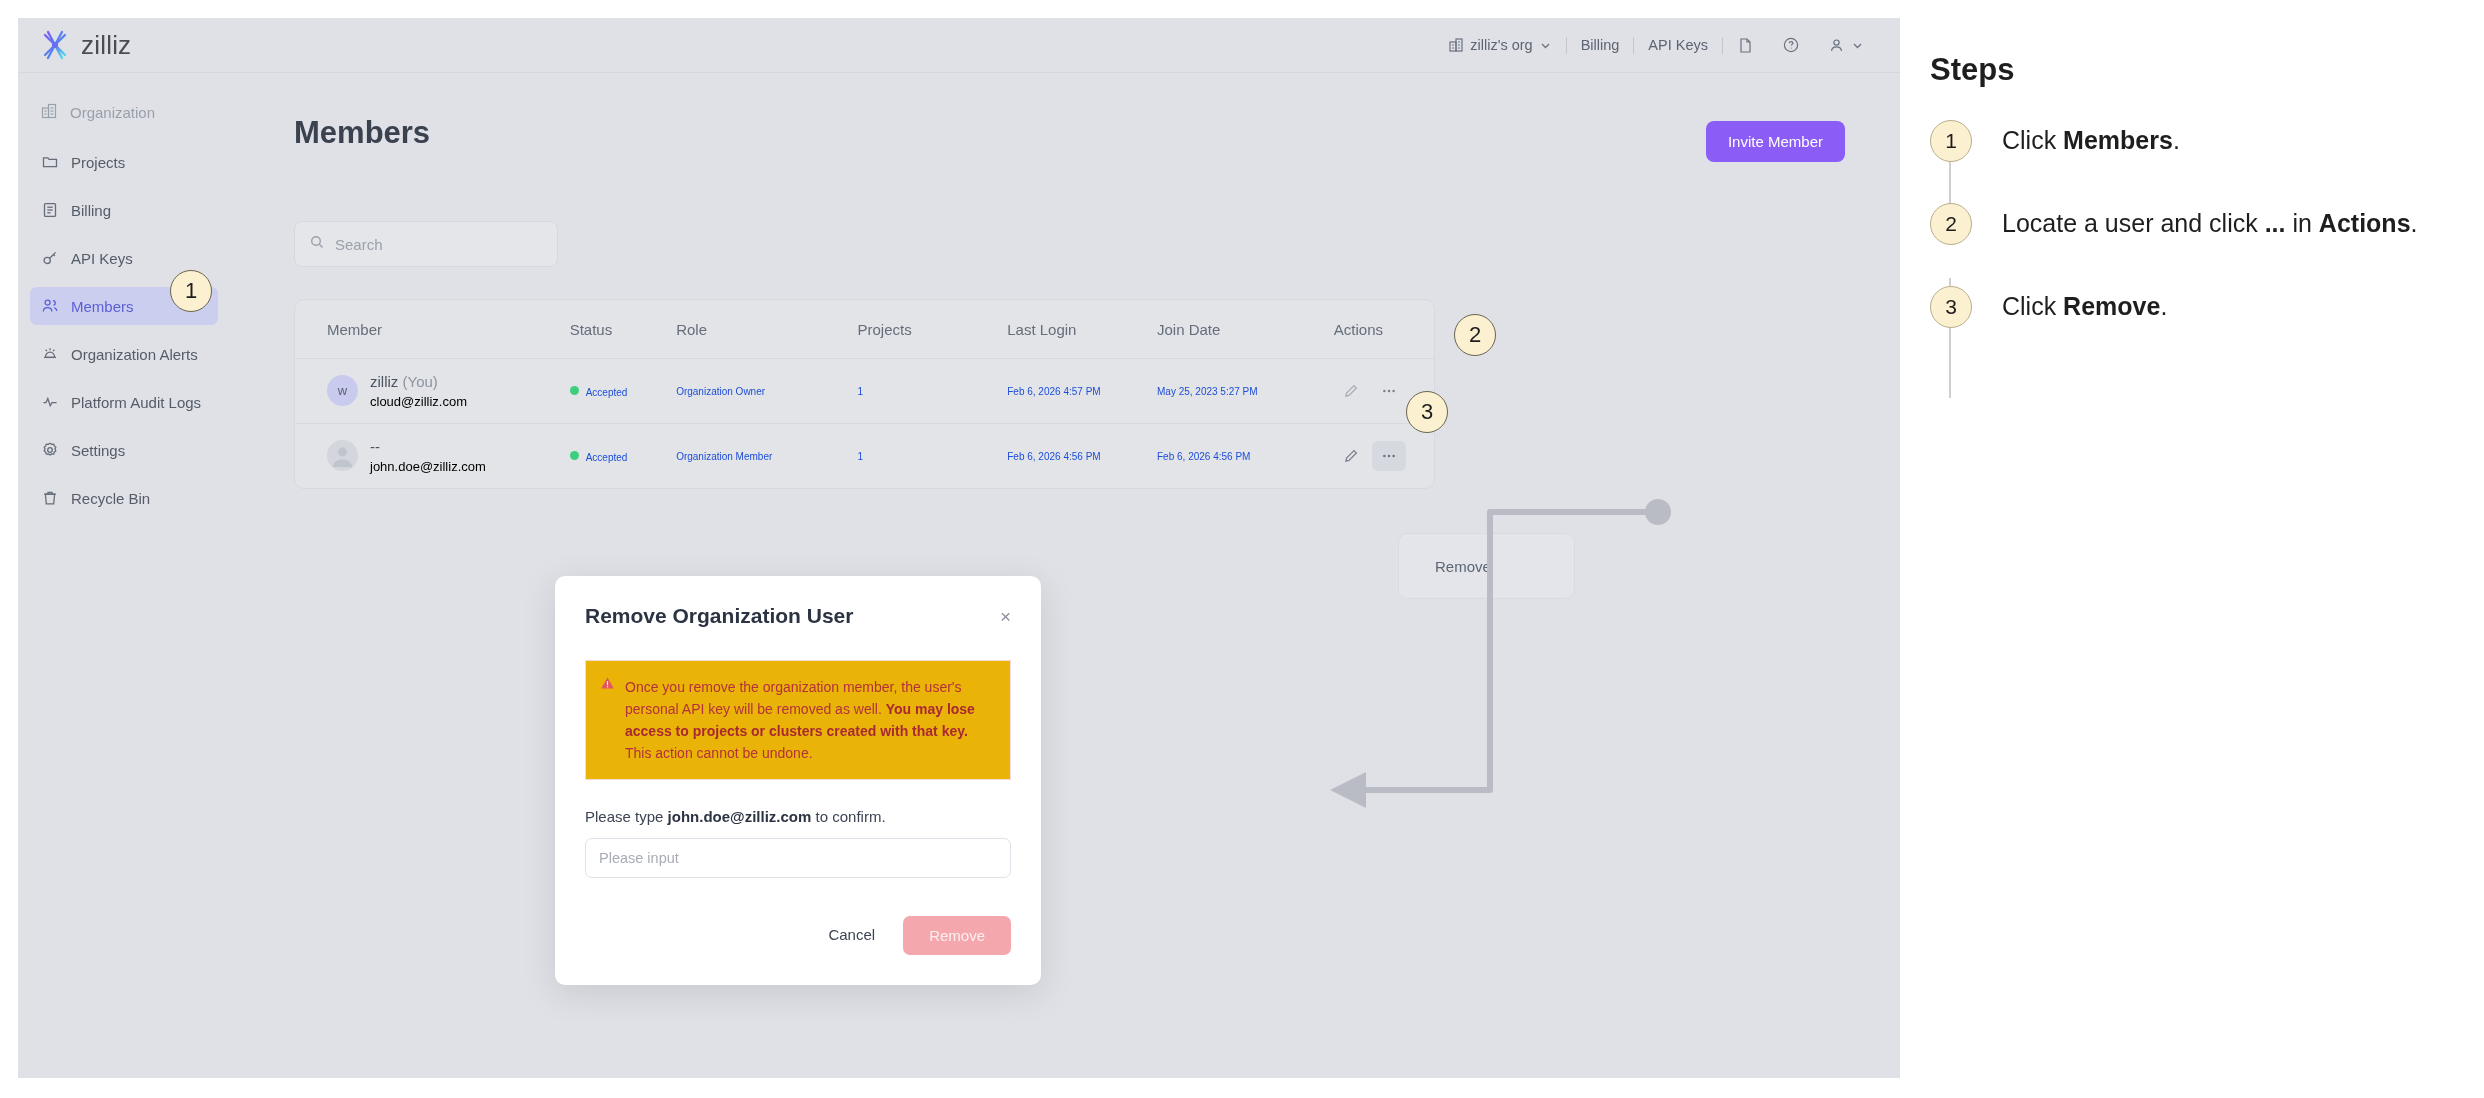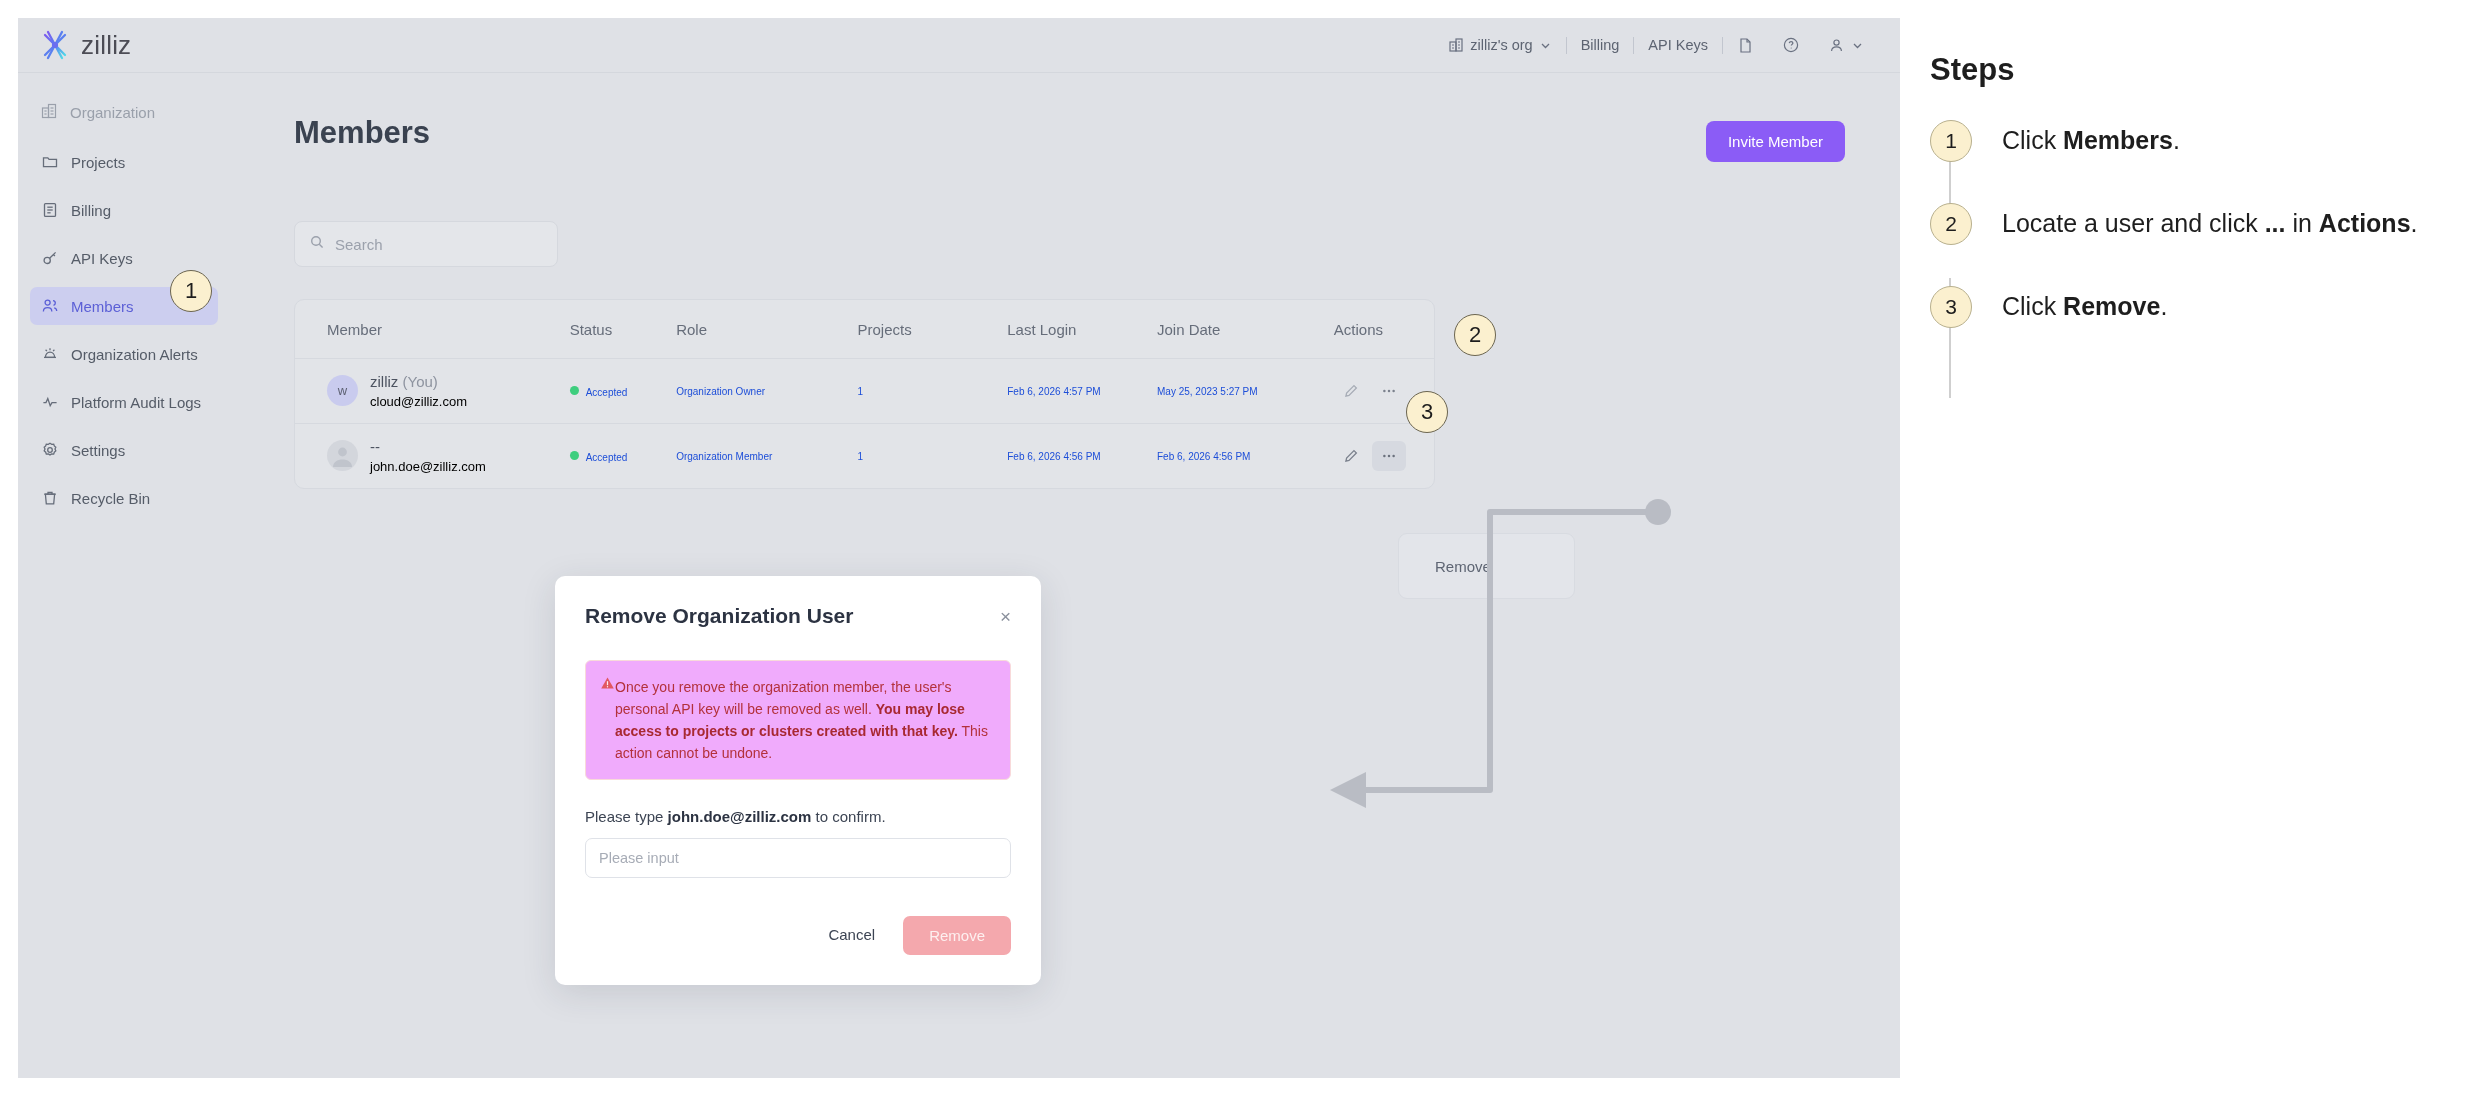--- a/index.html
+++ b/index.html
@@ -112,22 +112,22 @@
   .modal {
     position: absolute; left: 537px; top: 558px; width: 486px;
     background: #ffffff; border-radius: 10px;
     box-shadow: 0 8px 34px rgba(40,46,60,.13);
     padding: 28px 30px 30px 30px; box-sizing: border-box;
   }
   .modal-head { display: flex; align-items: flex-start; justify-content: space-between; }
   .modal-title { font-size: 21px; font-weight: bold; color: #2c3342; }
   .modal-close { font-size: 19px; color: #8b919d; line-height: 1; margin-top: 3px; }
   .alert {
-    margin-top: 32px; background: #f0abfc; border: 1px solid #f8dada; border-radius: 6px;
-    padding: 15px 16px 15px 14px; display: flex; 
+    margin-top: 32px; background: #eab308; border: 1px solid #f8dada; border-radius: 0;
+    padding: 15px 16px 15px 14px; display: flex; gap: 10px;
   }
   .alert-icon { color: #e2575f; font-size: 14px; line-height: 1.55; flex: 0 0 auto; }
   .alert-text { font-size: 14px; color: #b3313b; line-height: 1.58; }
   .alert-text b { color: #a82932; }
   .confirm-line { margin-top: 28px; font-size: 15px; color: #3c4453; }
   .confirm-line b { color: #2c3342; }
   .modal-input {
     margin-top: 13px; width: 100%; height: 40px; box-sizing: border-box;
     border: 1px solid #dfe2e8; border-radius: 7px; padding: 0 13px;
     font-size: 14.5px; color: #a7acb6; background: #fff;

